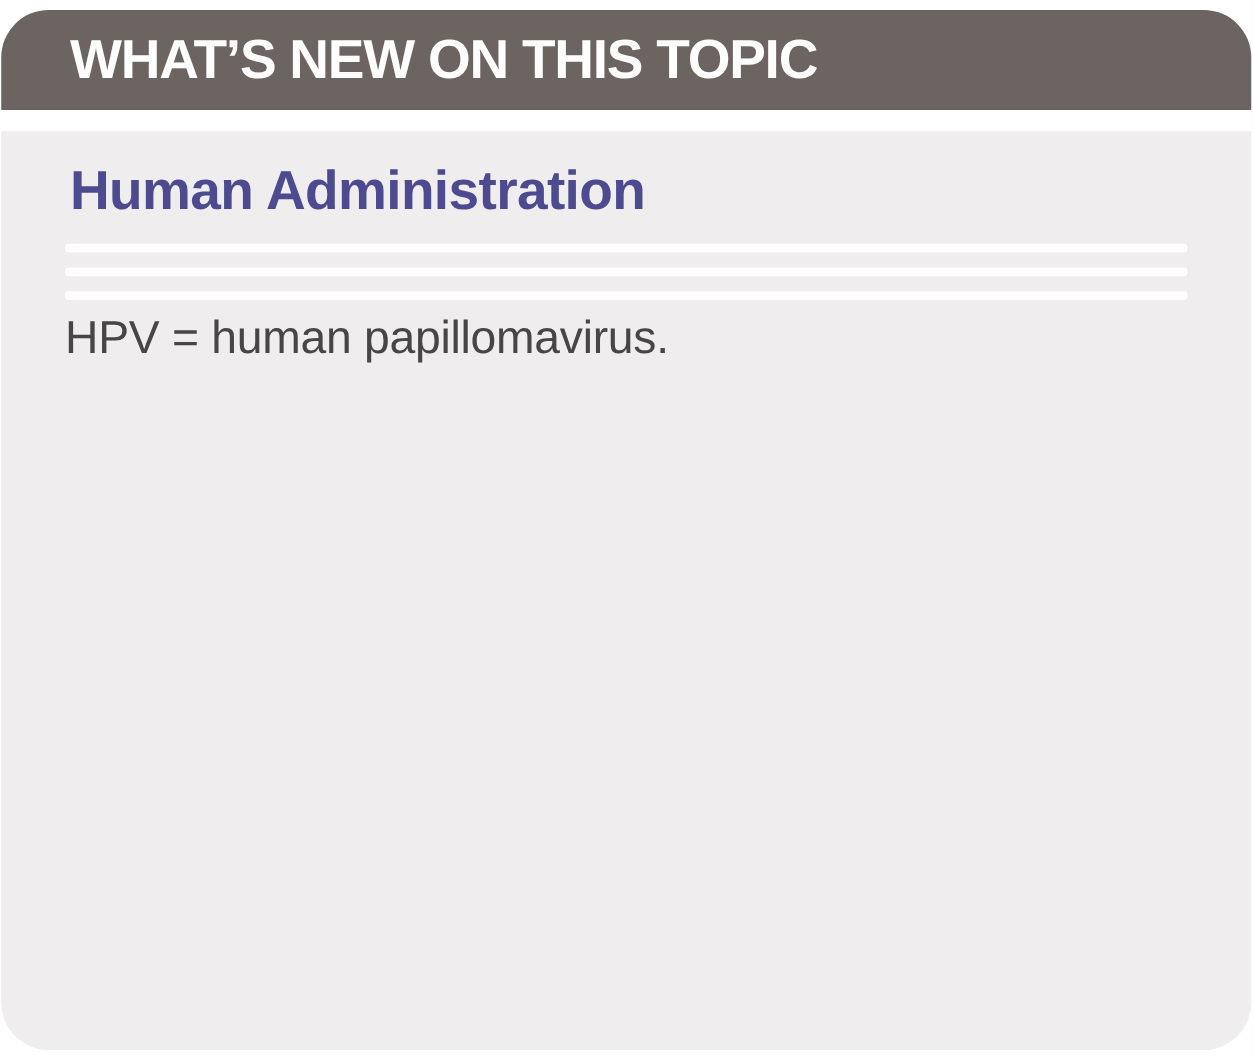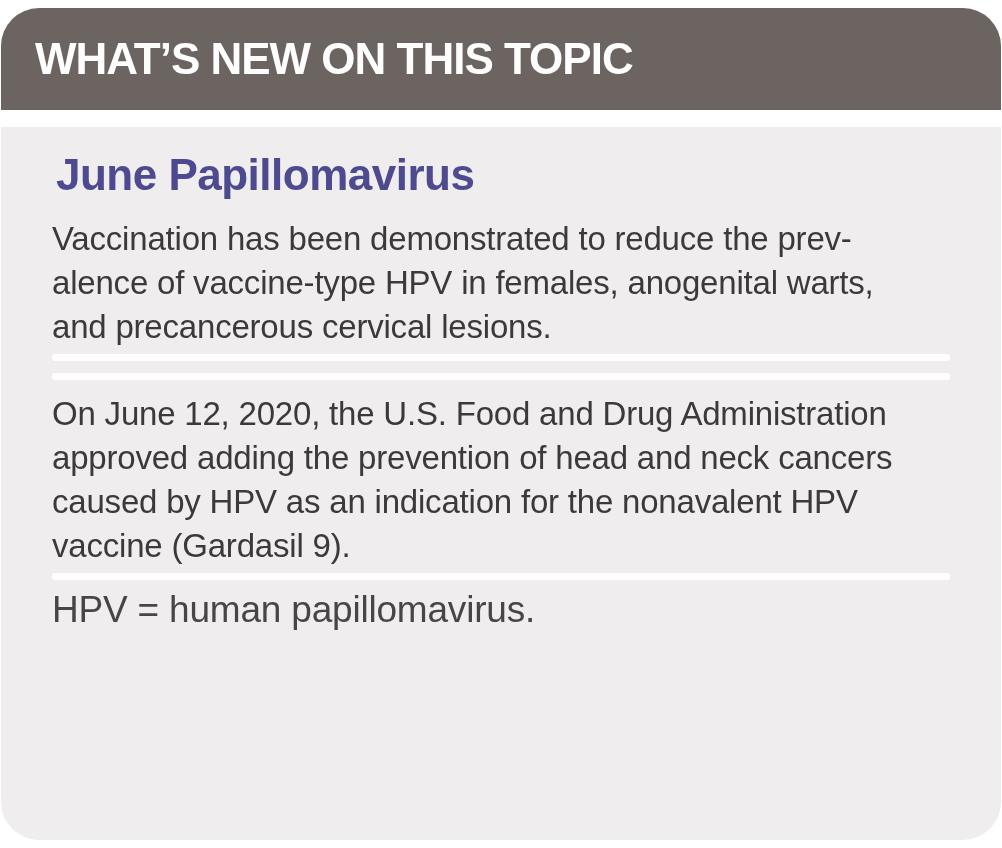--- a/index.html
+++ b/index.html
@@ -20,26 +20,26 @@
     position: absolute;
     top: 8px;
     left: 1px;
     right: 1px;
     bottom: 8px;
     display: flex;
     flex-direction: column;
   }
   .header-bar {
     flex: none;
-    height: 102px;
+    height: 80px;
     background: #6b6461;
     border-radius: 38px 38px 0 0;
     display: flex;
     align-items: center;
-    padding-left: 34px;
+    padding-left: 55px;
     margin-bottom: 17px;
   }
   .header-title {
     margin: 0;
     color: #fdfdfd;
     font-size: 44px;
     font-weight: bold;
     letter-spacing: -1px;
     line-height: 1;
     white-space: nowrap;
@@ -86,35 +86,28 @@
 <body>
 
 <div class="stage">
   <div class="box">
 
     <header class="header-bar">
       <h1 class="header-title">WHAT’S NEW ON THIS TOPIC</h1>
     </header>
 
     <section class="panel">
-      <h2 class="topic-heading">June Papillomavirus</h2>
+      <h2 class="topic-heading">Human Administration</h2>
 
-      <p class="para">Vaccination has been demonstrated to reduce the prev-
-alence of vaccine-type HPV in females, anogenital warts,
-and precancerous cervical lesions.</p>
 
       <div class="divider"></div>
 
 
       <div class="divider"></div>
 
-      <p class="para">On June 12, 2020, the U.S. Food and Drug Administration
-approved adding the prevention of head and neck cancers
-caused by HPV as an indication for the nonavalent HPV
-vaccine (Gardasil 9).</p>
 
       <div class="divider"></div>
 
       <p class="footnote">HPV = human papillomavirus.</p>
     </section>
 
   </div>
 </div>
 
 </body></html>

